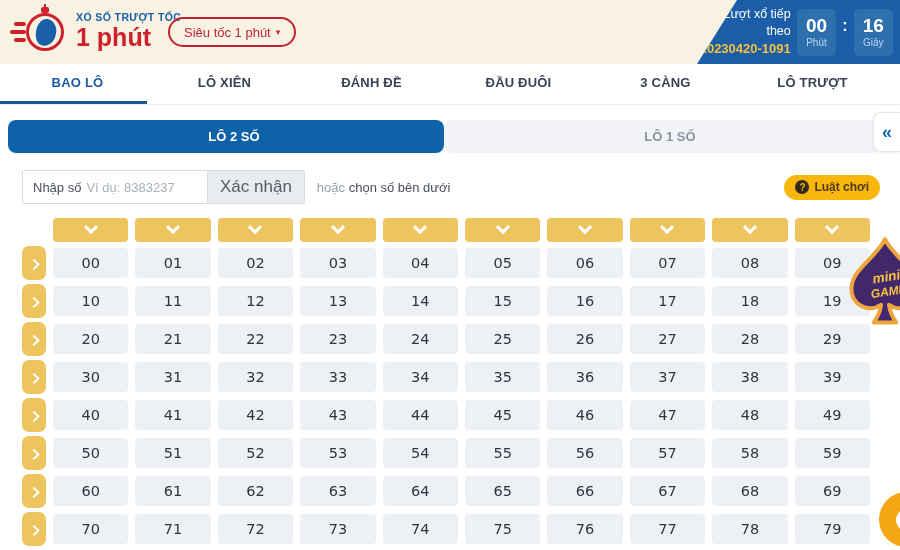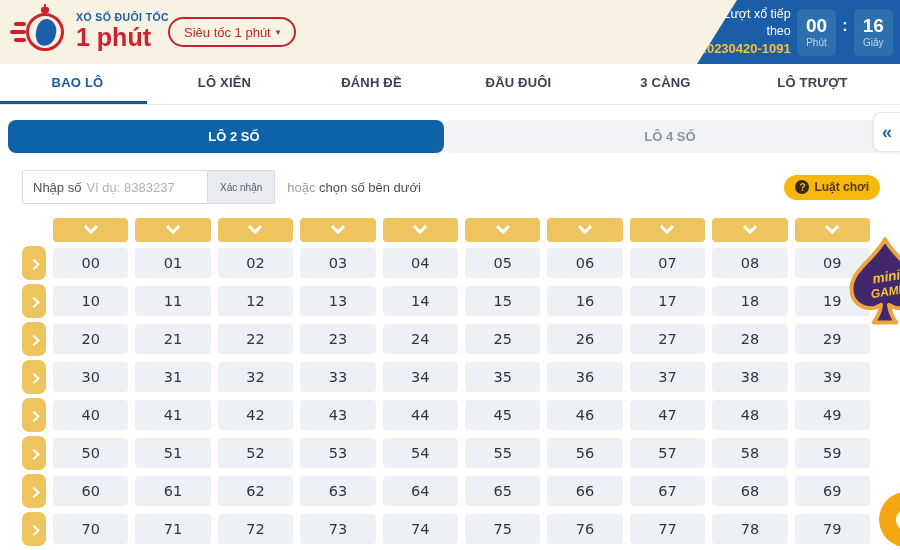--- a/index.html
+++ b/index.html
@@ -61,21 +61,21 @@
 
   
   .input-row { display:flex; align-items:center; margin:17px 20px 0 22px; height:34px; }
   .num-input-wrap { display:flex; align-items:center; width:186px; height:34px;
     border:1px solid #d8dce2; border-radius:2px 0 0 2px; background:#fff; padding-left:10px; }
   .num-input-label { font-size:13px; color:#4a4f5a; white-space:nowrap; }
   .num-input { border:none; outline:none; width:100%; font-size:13px; margin-left:5px;
     font-family:"Liberation Sans", sans-serif; color:#333; }
   .num-input::placeholder { color:#aab0ba; }
   .confirm-btn { height:34px; padding:0 12px; background:#e8ebef; border:1px solid #d8dce2;
-    border-left:none; border-radius:0 2px 2px 0; color:#555c66; font-size:10px; cursor:pointer;
+    border-left:none; border-radius:0 2px 2px 0; color:#555c66; font-size:17px; cursor:pointer;
     font-family:"Liberation Sans", sans-serif; }
   .hint { margin-left:12px; font-size:13px; }
   .hint-prefix { color:#9aa1ab; }
   .hint-main { color:#4a4f5a; }
   .spacer { flex:1; }
   .rules-btn { height:25px; padding:0 11px; background:#f7b70c; border:none; border-radius:13px;
     display:flex; align-items:center; gap:5px; cursor:pointer; font-family:"Liberation Sans", sans-serif; }
   .rules-q { width:14px; height:14px; border-radius:50%; background:#33291a; color:#f7b70c;
     font-size:10px; font-weight:bold; display:flex; align-items:center; justify-content:center; }
   .rules-label { font-size:12px; color:#503a19; font-weight:bold; }
@@ -110,21 +110,21 @@
     <div class="stopwatch">
       <span class="sw-line sw-l1"></span>
       <span class="sw-line sw-l2"></span>
       <span class="sw-line sw-l3"></span>
       <span class="sw-nub"></span>
       <span class="sw-crown"></span>
       <span class="sw-ring"></span>
       <span class="sw-moon"></span>
     </div>
     <div class="brand-text">
-      <span class="brand-top">XỔ SỐ ĐUÔI TỐC</span>
+      <span class="brand-top">XỔ SỐ TRƯỢT TỐC</span>
       <span class="brand-bottom">1 phút</span>
     </div>
   </div>
   <button class="selector-pill">
     <span>Siêu tốc 1 phút</span>
     <span class="caret-down">▾</span>
   </button>
   <div class="draw-panel">
     <div class="draw-labels">
       <div class="draw-next">Lượt xổ tiếp theo</div>
@@ -146,21 +146,21 @@
   <button class="main-tab active">BAO LÔ</button>
   <button class="main-tab">LÔ XIÊN</button>
   <button class="main-tab">ĐÁNH ĐỀ</button>
   <button class="main-tab">ĐẦU ĐUÔI</button>
   <button class="main-tab">3 CÀNG</button>
   <button class="main-tab">LÔ TRƯỢT</button>
 </div>
 
 <div class="subtabs">
   <button class="subtab active">LÔ 2 SỐ</button>
-  <button class="subtab">LÔ 4 SỐ</button>
+  <button class="subtab">LÔ 1 SỐ</button>
 </div>
 <div class="collapse-tab">
   <span class="collapse-glyph">«</span>
 </div>
 
 <div class="input-row">
   <div class="num-input-wrap">
     <span class="num-input-label">Nhập số</span>
     <input class="num-input" type="text" placeholder="Ví dụ: 8383237" style="">
   </div>

